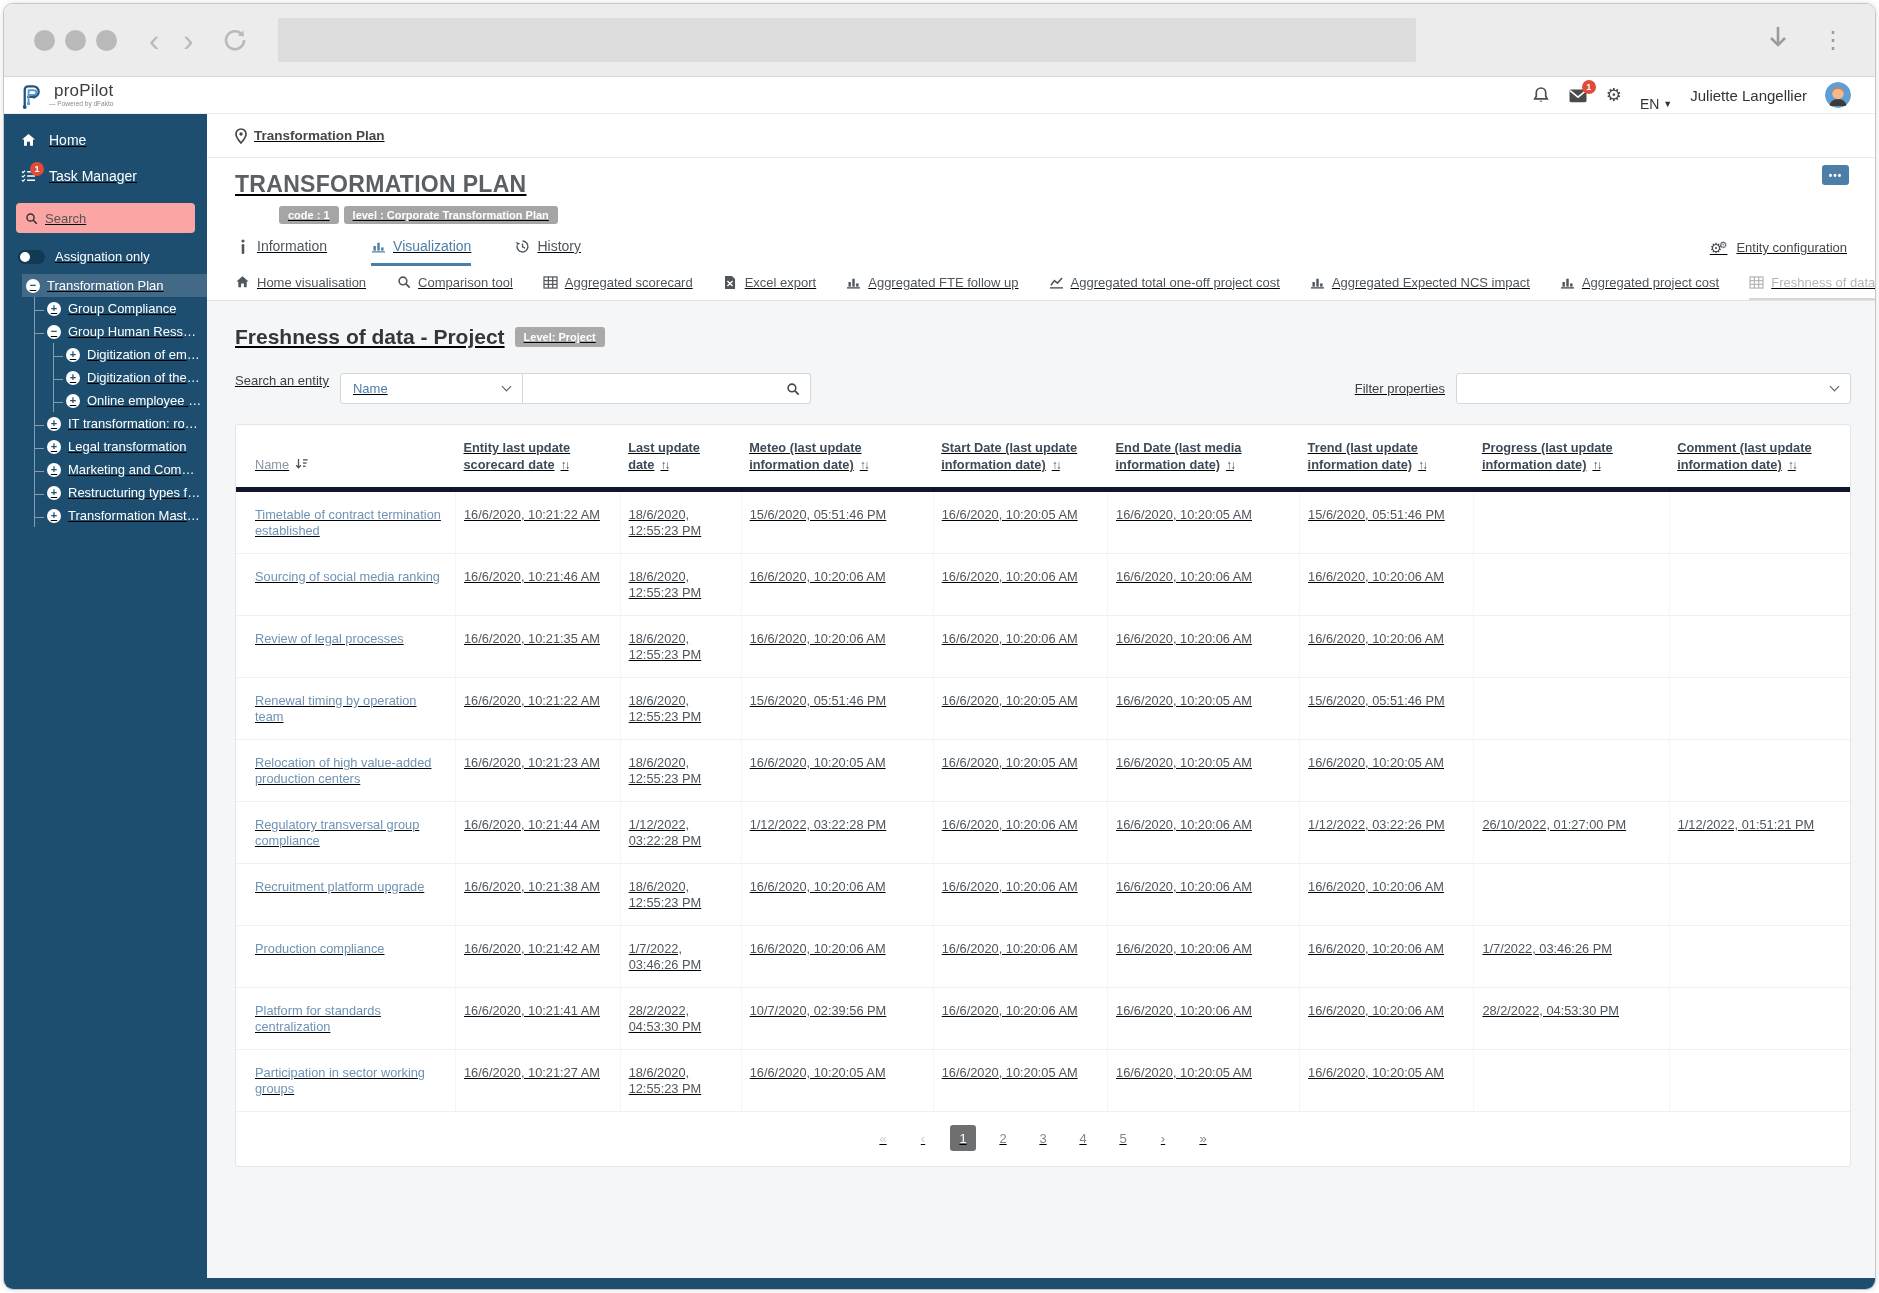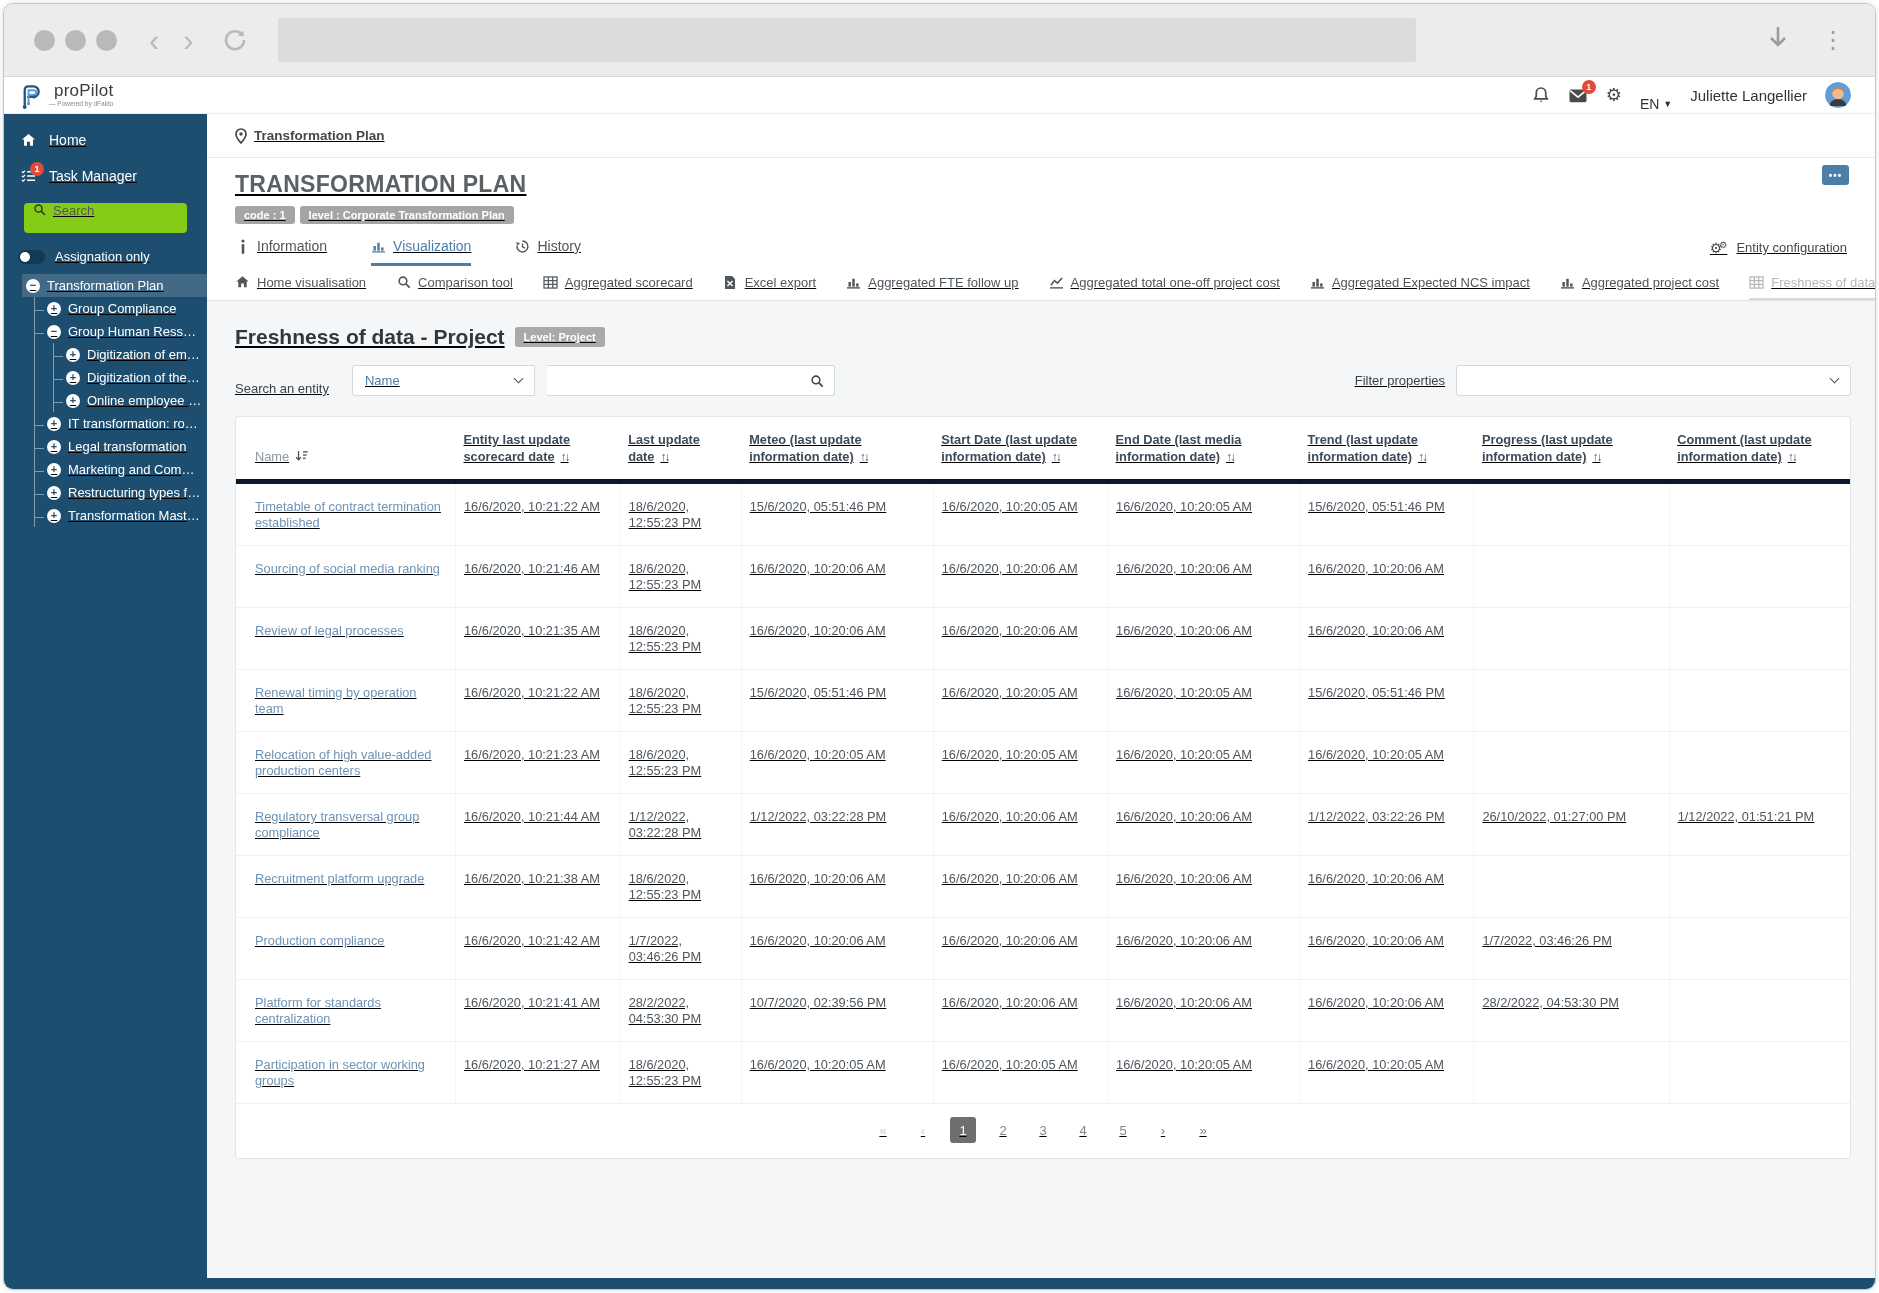--- a/index.html
+++ b/index.html
@@ -38,21 +38,21 @@
   .avatar{ width:26px; height:26px; border-radius:50%; overflow:hidden; }
 
   
   .appbody{ flex:1; display:flex; min-height:0;text-decoration:underline; }
   .footer{ height:11px; flex:0 0 11px; background:var(--navy); }
 
   
   .sidebar{ width:203px; flex:0 0 203px; background:var(--navy); color:#fff; padding-top:8px; overflow:hidden; }
   .side-item{ display:flex; align-items:center; gap:13px; padding:10px 17px; font-size:14px; }
   .side-item .ic{ color:#fff; }
-  .searchbox{ margin:9px 20px 10px; height:30px; background:#84cc16; border-radius:4px; display:flex; align-items:flex-start; padding:0 9px; gap:7px; }
+  .searchbox{ margin:9px 12px 10px; height:30px; background:#fca5a5; border-radius:4px; display:flex; align-items:center; padding:0 9px; gap:7px; }
   .searchbox input{ border:none; outline:none; font-size:13px; color:#333; width:130px; font-family:inherit; background:transparent; }
   .searchbox input::placeholder{ color:#555; }
   .assign-row{ display:flex; align-items:center; gap:10px; padding:6px 14px 10px; font-size:13px; }
   .toggle{ width:27px; height:14px; border-radius:8px; background:var(--navy-dk); position:relative; flex:0 0 27px; }
   .knob{ position:absolute; left:2px; top:2px; width:10px; height:10px; border-radius:50%; background:#fff; }
 
   .tree{ font-size:13px; padding-left:18px; }
   .tree ul{ list-style:none; }
   .tree > ul > li > ul{ margin-left:12px; border-left:1px solid rgba(255,255,255,.45); }
   .tree ul ul ul{ margin-left:18px; border-left:1px solid rgba(255,255,255,.45); }
@@ -62,39 +62,39 @@
   .tree-item{ display:flex; align-items:center; gap:7px; padding:4px 4px; white-space:nowrap; overflow:hidden; }
   .tree-item.selected{ background:rgba(255,255,255,.16); }
   .twist{ width:14px; height:14px; flex:0 0 14px; border-radius:50%; background:#fff; color:var(--navy); font-size:11px; font-weight:bold; display:flex; align-items:center; justify-content:center; line-height:1; }
   .tree-label{ overflow:hidden; text-overflow:ellipsis; }
 
   
   .main{ flex:1; display:flex; flex-direction:column; min-width:0; background:#fff; }
   .breadcrumb-row{ height:44px; flex:0 0 44px; display:flex; align-items:center; gap:7px; padding:0 28px; border-bottom:1px solid #e9ebed; color:#474747; font-weight:bold; font-size:13.5px; }
   .title-block{ padding:13px 28px 0; position:relative; }
   .page-title{ font-size:23px; font-weight:bold; color:#5a6064; letter-spacing:.3px; }
-  .badges{ display:flex; gap:5px; margin-top:8px; }
+  .badges{ display:flex; gap:5px; margin-top:8px;margin-left:44px; }
   .badge{ background:var(--badge); color:#fff; font-size:11px; font-weight:bold; padding:3px 9px; border-radius:3px; }
   .more-btn{ position:absolute; top:7px; right:26px; width:27px; height:20px; background:var(--accent); border-radius:3px; color:#fff; display:flex; align-items:center; justify-content:center; font-size:10px; letter-spacing:1px; font-weight:bold; }
   .tabs-row{ display:flex; gap:44px; padding:14px 28px 0; }
   .tab{ display:flex; align-items:center; gap:7px; font-size:14px; color:#4f565c; padding-bottom:9px; border-bottom:3px solid transparent; }
   .tab.active{ color:var(--accent); border-bottom-color:var(--accent); }
   .entity-config{ margin-left:auto; display:flex; align-items:center; gap:6px; font-size:13px; color:#44494e; padding-bottom:9px; }
   .gears{ font-size:14px; line-height:1; position:relative; }
   .gears .g2{ font-size:9px; position:relative; top:-5px; left:-3px; }
   .subtabs{ height:35px; flex:0 0 35px; display:flex; align-items:stretch; gap:30px; padding:0 28px; background:#fff; border-bottom:1px solid #e2e4e6; font-size:13px; color:#4f565c; }
   .subtab{ display:flex; align-items:center; gap:7px; white-space:nowrap; border-bottom:2px solid transparent; }
   .subtab.current{ color:#b3b6b9; border-bottom-color:#d6d8da; }
 
   
   .content{ flex:1; background:#f4f6f7; padding:24px 24px 0 28px; overflow:hidden; }
   .section-head{ display:flex; align-items:center; gap:10px; }
   .section-title{ font-size:21px; font-weight:bold; color:#32373b; }
   .level-badge{ background:#a9a9a9; color:#fff; font-size:11px; font-weight:bold; padding:4px 9px; border-radius:3px; }
-  .filters{ display:flex; align-items:flex-end; margin-top:16px; margin-bottom:20px;gap:12px; }
+  .filters{ display:flex; align-items:flex-start; margin-top:24px; margin-bottom:20px; }
   .flabel{ font-size:13px; color:#3c4247; margin-right:11px; }
   .select{ height:31px; background:#fff; border:1px solid #d3d8db; display:flex; align-items:center; padding:0 12px; font-size:13px; }
   .name-select{ width:183px; color:var(--accent); justify-content:space-between; border-radius:3px 0 0 3px; }
   .entity-input{ width:288px; height:31px; background:#fff; border:1px solid #d3d8db; border-left:none; border-radius:0 3px 3px 0; display:flex; align-items:center; padding:0 10px; }
   .entity-input input{ flex:1; border:none; outline:none; font-size:13px; font-family:inherit; }
   .filter-group{ margin-left:auto; display:flex; align-items:center; }
   .filter-select{ width:395px; justify-content:flex-end; border-radius:3px; }
   .chev{ width:7px; height:7px; border-right:1.8px solid #555; border-bottom:1.8px solid #555; transform:rotate(45deg); margin-top:-4px; }
 
   

